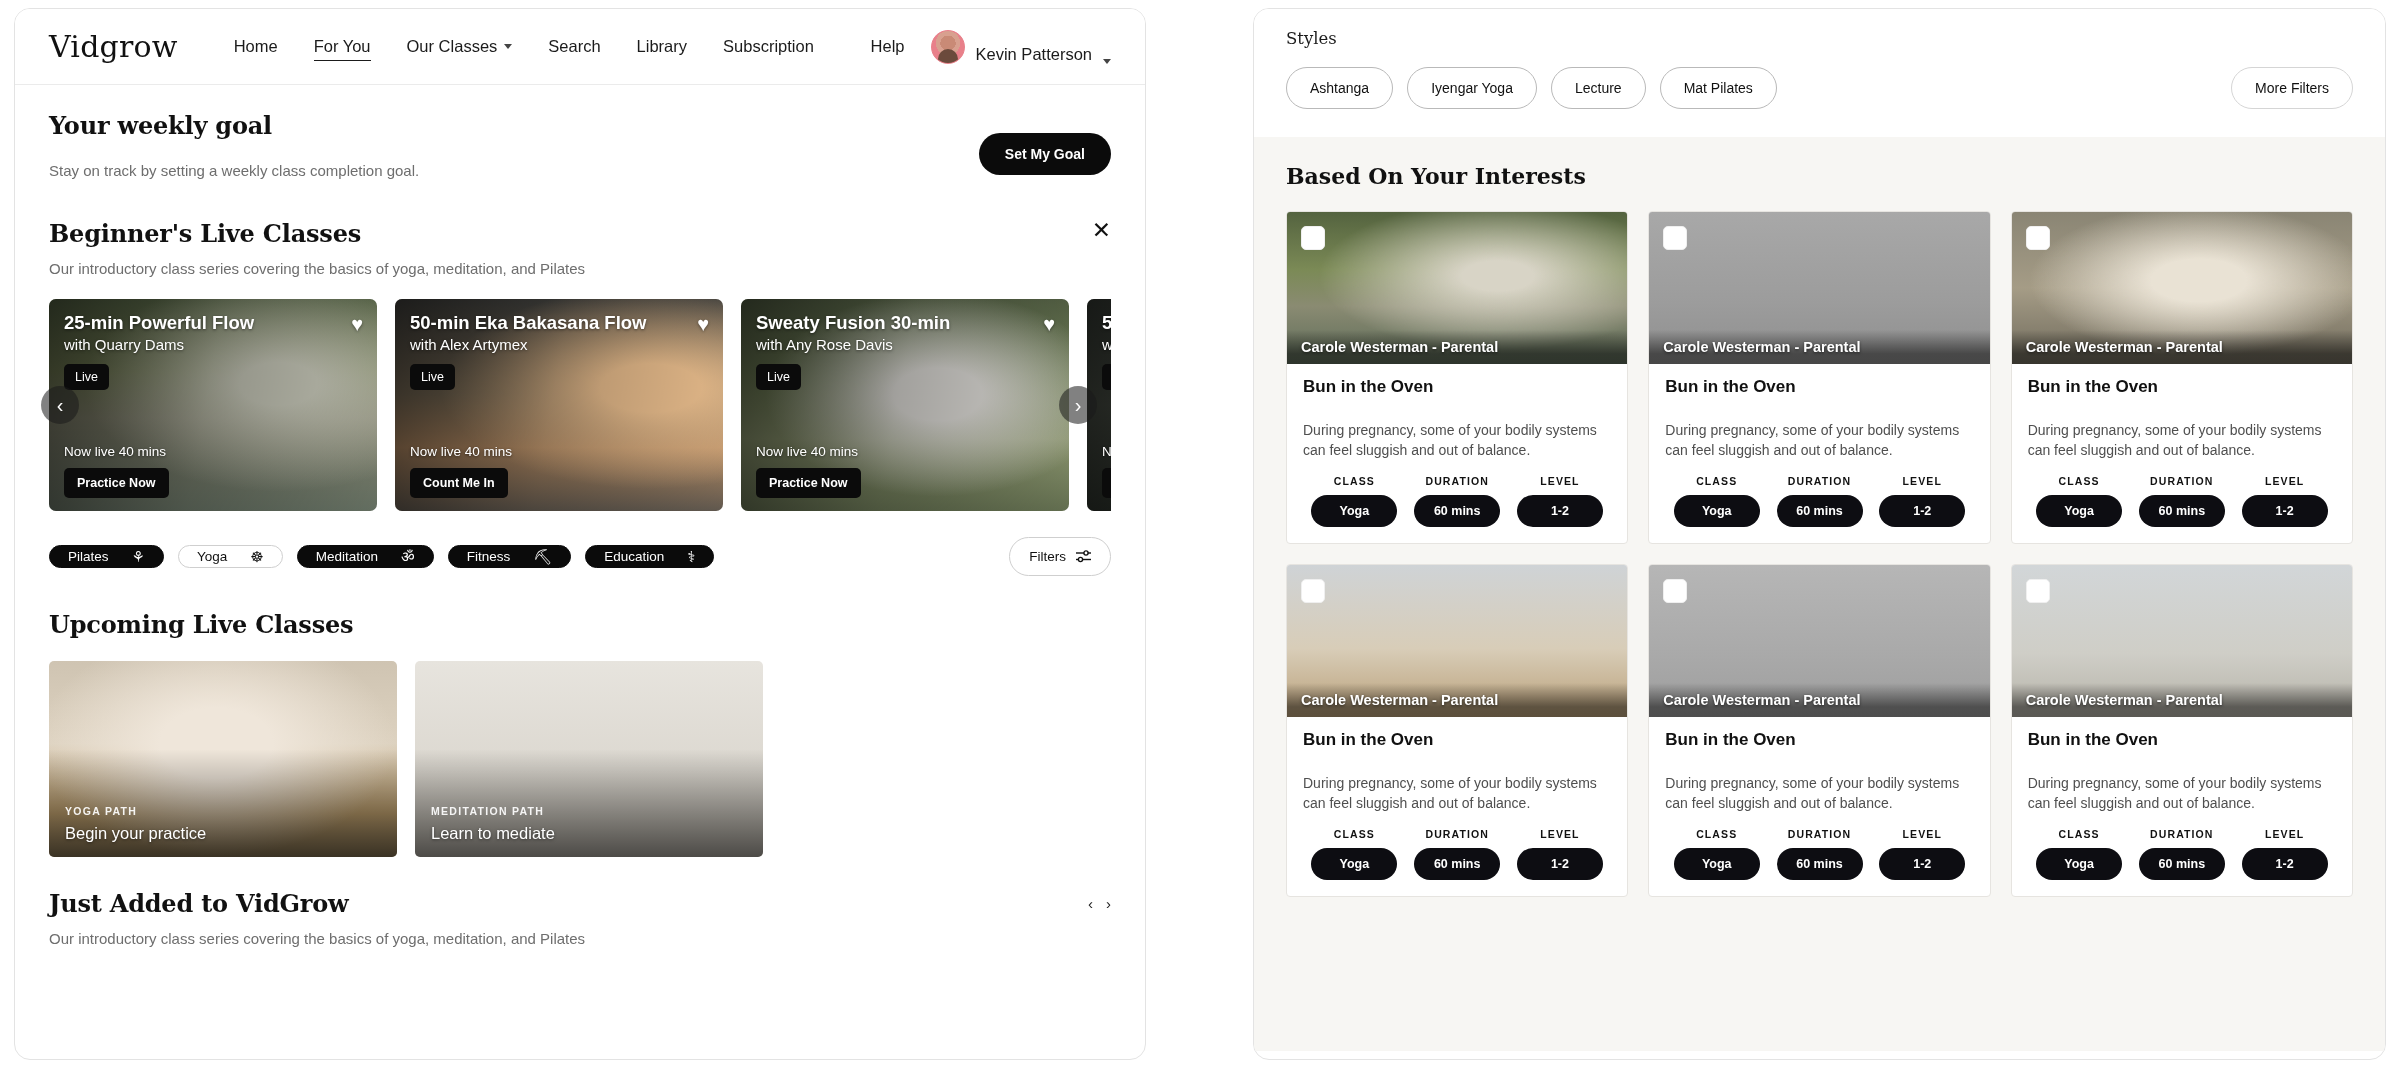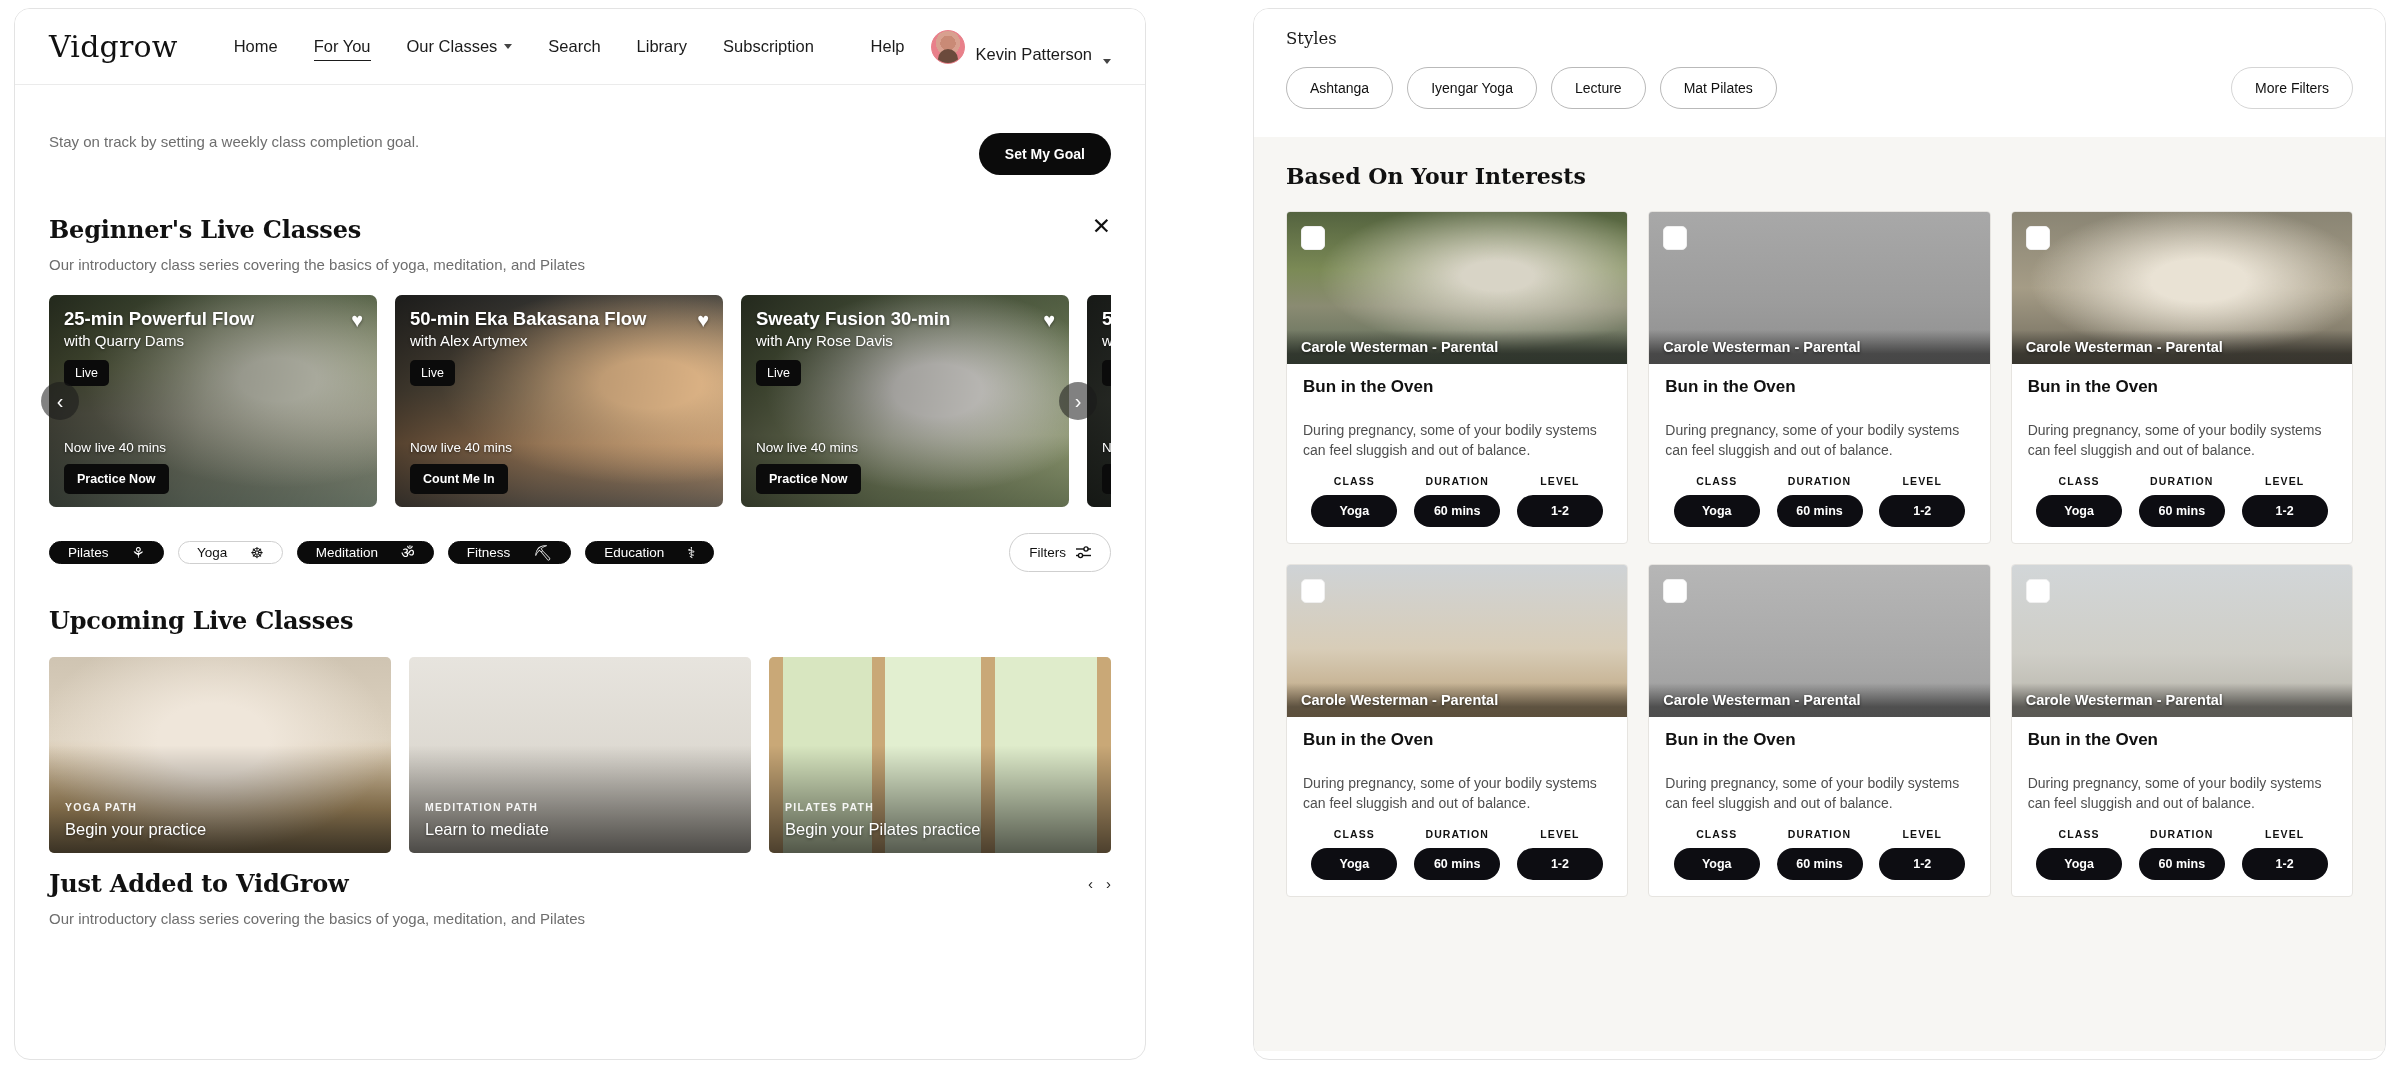--- a/index.html
+++ b/index.html
@@ -143,21 +143,21 @@
   .path-row { display:flex; gap: 18px; margin-top: 22px; }
   .path-card {
     position:relative; width: 348px; height: 196px; border-radius:5px; overflow:hidden; cursor:pointer;
   }
   .path-card .pshade { position:absolute; inset:0;
     background: linear-gradient(180deg, rgba(0,0,0,0) 45%, rgba(0,0,0,.62) 100%); }
   .path-text { position:absolute; left:16px; bottom:14px; color:#fff; }
   .path-kicker { font-size: 10.5px; letter-spacing:1.3px; font-weight:700; opacity:.92; }
   .path-name { font-size: 16.5px; margin-top: 7px; text-shadow:0 1px 3px rgba(0,0,0,.5); }
 
-  .just-row { display:flex; align-items:center; justify-content:space-between; margin-top: 16px; }
+  .just-row { display:flex; align-items:center; justify-content:space-between; margin-top: 32px; }
   .mini-arrows { display:flex; gap:13px; font-size:15px; color:#222; }
   .mini-arrows span { cursor:pointer; }
   .just-sub { margin-top: 12px; }
 
   
   .right-panel {
     position:absolute; left: 1253px; top: 8px;
     width: 1133px; height: 1052px;
     background:#ffffff; border:1px solid #e3e3e3; border-radius:16px; overflow:hidden;
   }
@@ -246,20 +246,21 @@
           <span class="user-name">Kevin Patterson</span>
           <span class="chev-d"></span>
         </div>
       </div>
     </div>
 
     <div class="lp-body">
 
       <div class="goal-row">
         <div class="goal-left">
+          <div class="sec-title">Your weekly goal</div>
           <div class="sec-sub">Stay on track by setting a weekly class completion goal.</div>
         </div>
         <button class="btn-dark">Set My Goal</button>
       </div>
 
       <div class="beg-row">
         <div>
           <div class="sec-title">Beginner's Live Classes</div>
           <div class="sec-sub beg-sub">Our introductory class series covering the basics of yoga, meditation, and Pilates</div>
         </div>
@@ -367,28 +368,20 @@
             </div>
           </div>
           <div class="path-card">
             <div class="img img-studio" style="position:absolute;inset:0"></div>
             <div class="pshade"></div>
             <div class="path-text">
               <div class="path-kicker">MEDITATION PATH</div>
               <div class="path-name">Learn to mediate</div>
             </div>
           </div>
-          <div class="path-card">
-            <div class="img img-window" style="position:absolute;inset:0"></div>
-            <div class="pshade"></div>
-            <div class="path-text">
-              <div class="path-kicker">PILATES PATH</div>
-              <div class="path-name">Begin your Pilates practice</div>
-            </div>
-          </div>
         </div>
 
       <div class="just-row">
         <div class="sec-title">Just Added to VidGrow</div>
         <div class="mini-arrows">
           <span>‹</span>
           <span>›</span>
         </div>
       </div>
       <div class="sec-sub just-sub">Our introductory class series covering the basics of yoga, meditation, and Pilates</div>

